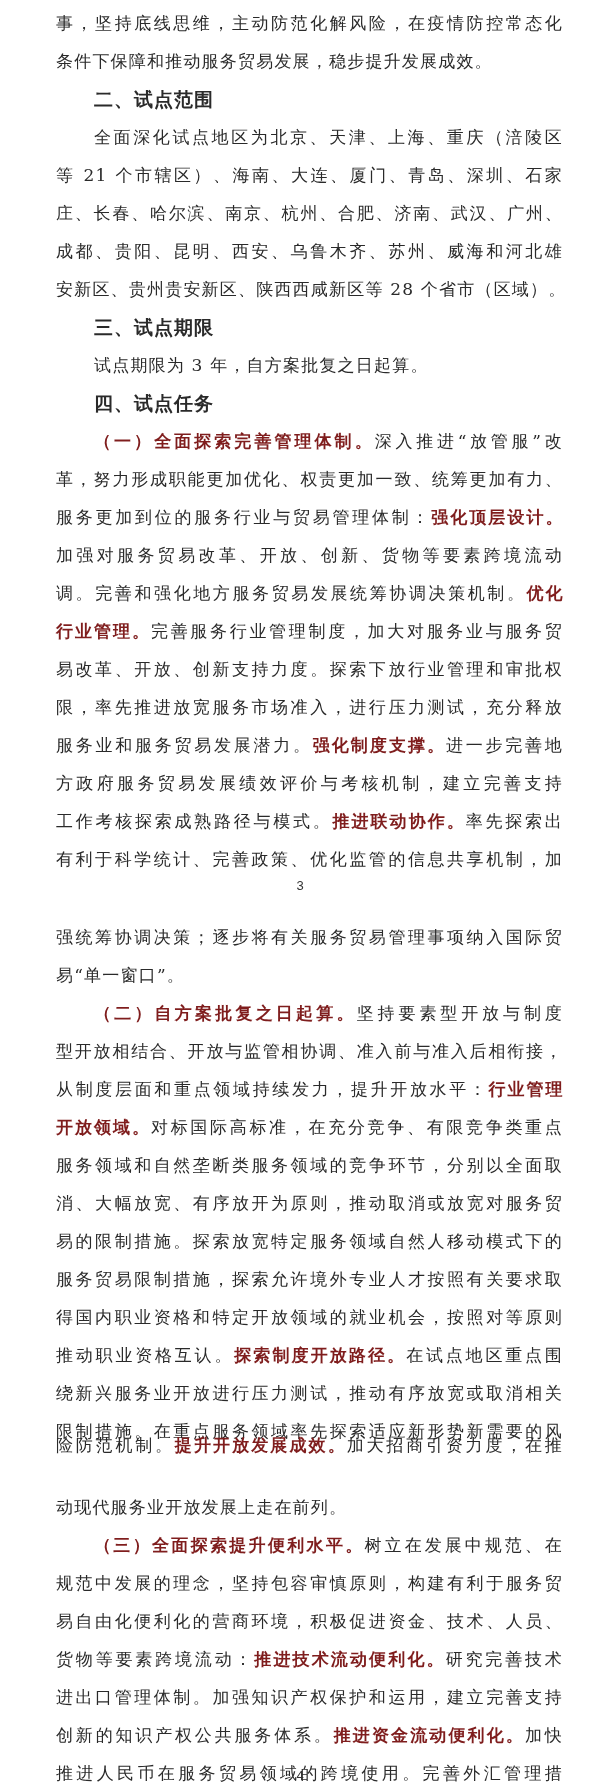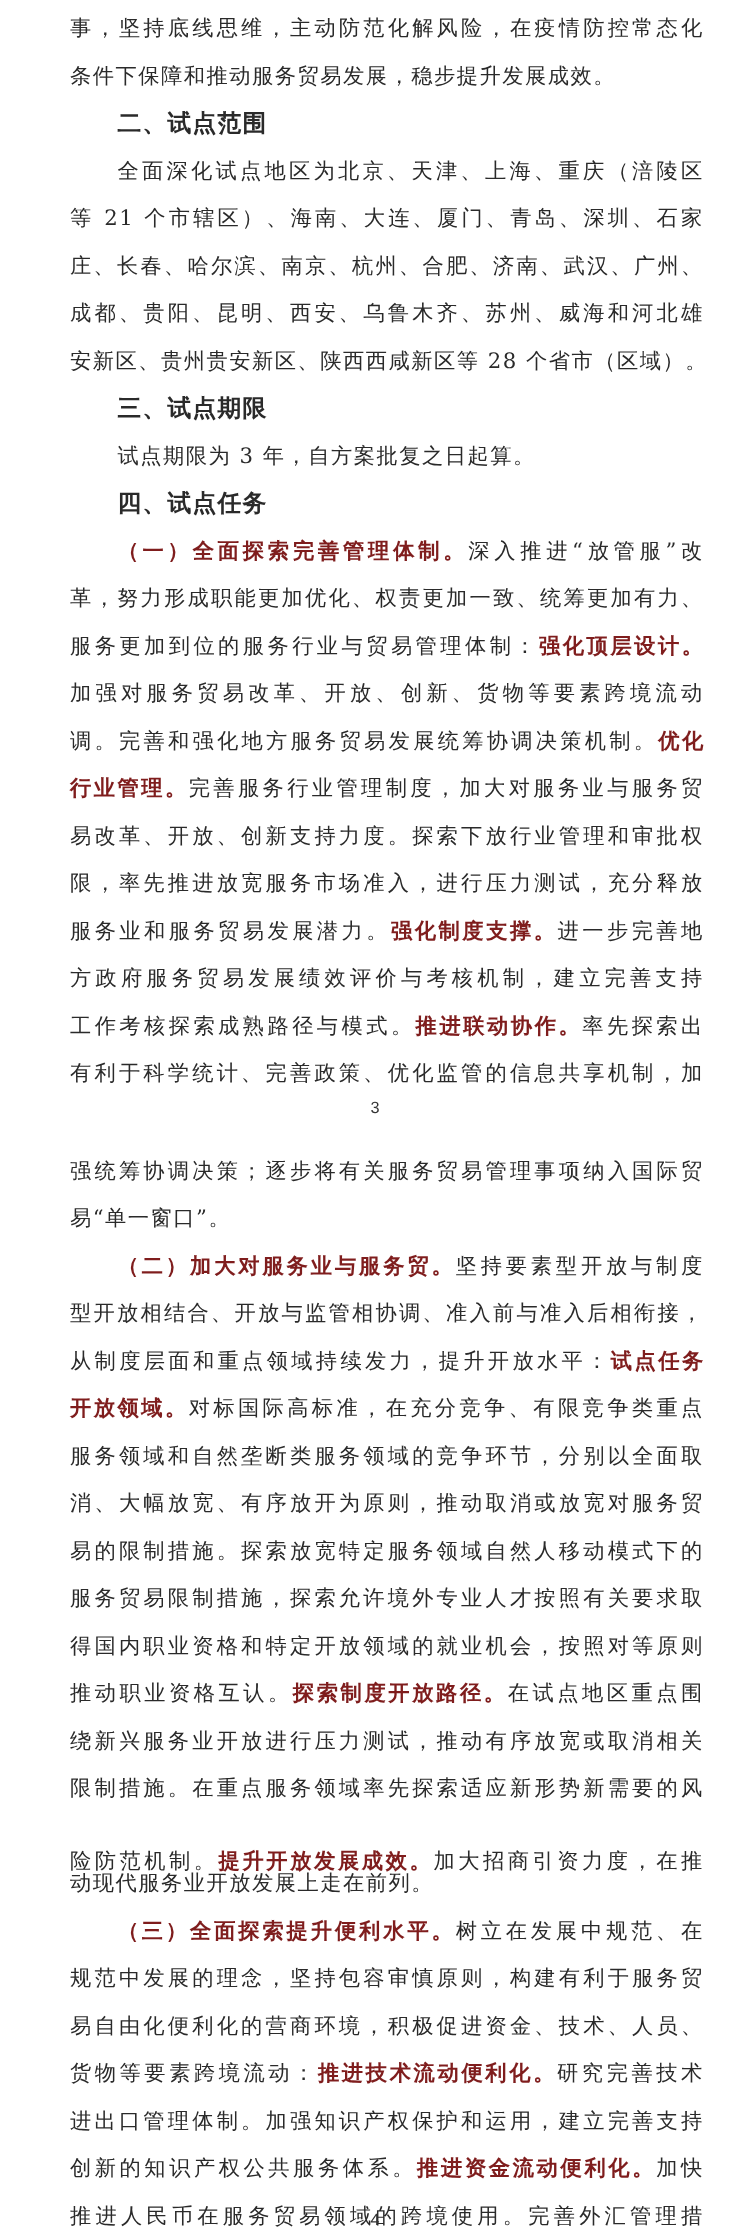--- a/index.html
+++ b/index.html
@@ -45,33 +45,33 @@
   <div class="line" style="top:726px"><span>服务业和服务贸易发展潜力。</span><span class="b">强化制度支撑。</span><span>进一步完善地</span></div>
   <div class="line" style="top:764px"><span>方政府服务贸易发展绩效评价与考核机制，建立完善支持</span></div>
   <div class="line" style="top:802px"><span>工作考核探索成熟路径与模式。</span><span class="b">推进联动协作。</span><span>率先探索出</span></div>
   <div class="line" style="top:840px"><span>有利于科学统计、完善政策、优化监管的信息共享机制，加</span></div>
   <div class="pnum" style="top:878px">3</div>
 </div>
 
 <div class="page page2">
   <div class="line" style="top:0px"><span>强统筹协调决策；逐步将有关服务贸易管理事项纳入国际贸</span></div>
   <div class="line short" style="top:38px"><span>易“单一窗口”。</span></div>
-  <div class="line indent" style="top:76px"><span class="b">（二）加大对服务业与服务贸。</span><span>坚持要素型开放与制度</span></div>
+  <div class="line indent" style="top:76px"><span class="b">（二）自方案批复之日起算。</span><span>坚持要素型开放与制度</span></div>
   <div class="line" style="top:114px"><span>型开放相结合、开放与监管相协调、准入前与准入后相衔接，</span></div>
-  <div class="line" style="top:152px"><span>从制度层面和重点领域持续发力，提升开放水平：</span><span class="b">试点任务</span></div>
+  <div class="line" style="top:152px"><span>从制度层面和重点领域持续发力，提升开放水平：</span><span class="b">行业管理</span></div>
   <div class="line" style="top:190px"><span class="b">开放领域。</span><span>对标国际高标准，在充分竞争、有限竞争类重点</span></div>
   <div class="line" style="top:228px"><span>服务领域和自然垄断类服务领域的竞争环节，分别以全面取</span></div>
   <div class="line" style="top:266px"><span>消、大幅放宽、有序放开为原则，推动取消或放宽对服务贸</span></div>
   <div class="line" style="top:304px"><span>易的限制措施。探索放宽特定服务领域自然人移动模式下的</span></div>
   <div class="line" style="top:342px"><span>服务贸易限制措施，探索允许境外专业人才按照有关要求取</span></div>
   <div class="line" style="top:380px"><span>得国内职业资格和特定开放领域的就业机会，按照对等原则</span></div>
   <div class="line" style="top:418px"><span>推动职业资格互认。</span><span class="b">探索制度开放路径。</span><span>在试点地区重点围</span></div>
   <div class="line" style="top:456px"><span>绕新兴服务业开放进行压力测试，推动有序放宽或取消相关</span></div>
   <div class="line" style="top:494px"><span>限制措施。在重点服务领域率先探索适应新形势新需要的风</span></div>
-  <div class="line" style="top:552px"><span>险防范机制。</span><span class="b">提升开放发展成效。</span><span>加大招商引资力度，在推</span></div>
+  <div class="line" style="top:508px"><span>险防范机制。</span><span class="b">提升开放发展成效。</span><span>加大招商引资力度，在推</span></div>
   <div class="line short" style="top:570px"><span>动现代服务业开放发展上走在前列。</span></div>
   <div class="line indent" style="top:608px"><span class="b">（三）全面探索提升便利水平。</span><span>树立在发展中规范、在</span></div>
   <div class="line" style="top:646px"><span>规范中发展的理念，坚持包容审慎原则，构建有利于服务贸</span></div>
   <div class="line" style="top:684px"><span>易自由化便利化的营商环境，积极促进资金、技术、人员、</span></div>
   <div class="line" style="top:722px"><span>货物等要素跨境流动：</span><span class="b">推进技术流动便利化。</span><span>研究完善技术</span></div>
   <div class="line" style="top:760px"><span>进出口管理体制。加强知识产权保护和运用，建立完善支持</span></div>
   <div class="line" style="top:798px"><span>创新的知识产权公共服务体系。</span><span class="b">推进资金流动便利化。</span><span>加快</span></div>
   <div class="line" style="top:836px"><span>推进人民币在服务贸易领域的跨境使用。完善外汇管理措</span></div>
   <div class="pnum" style="top:850px">4</div>
 </div>

